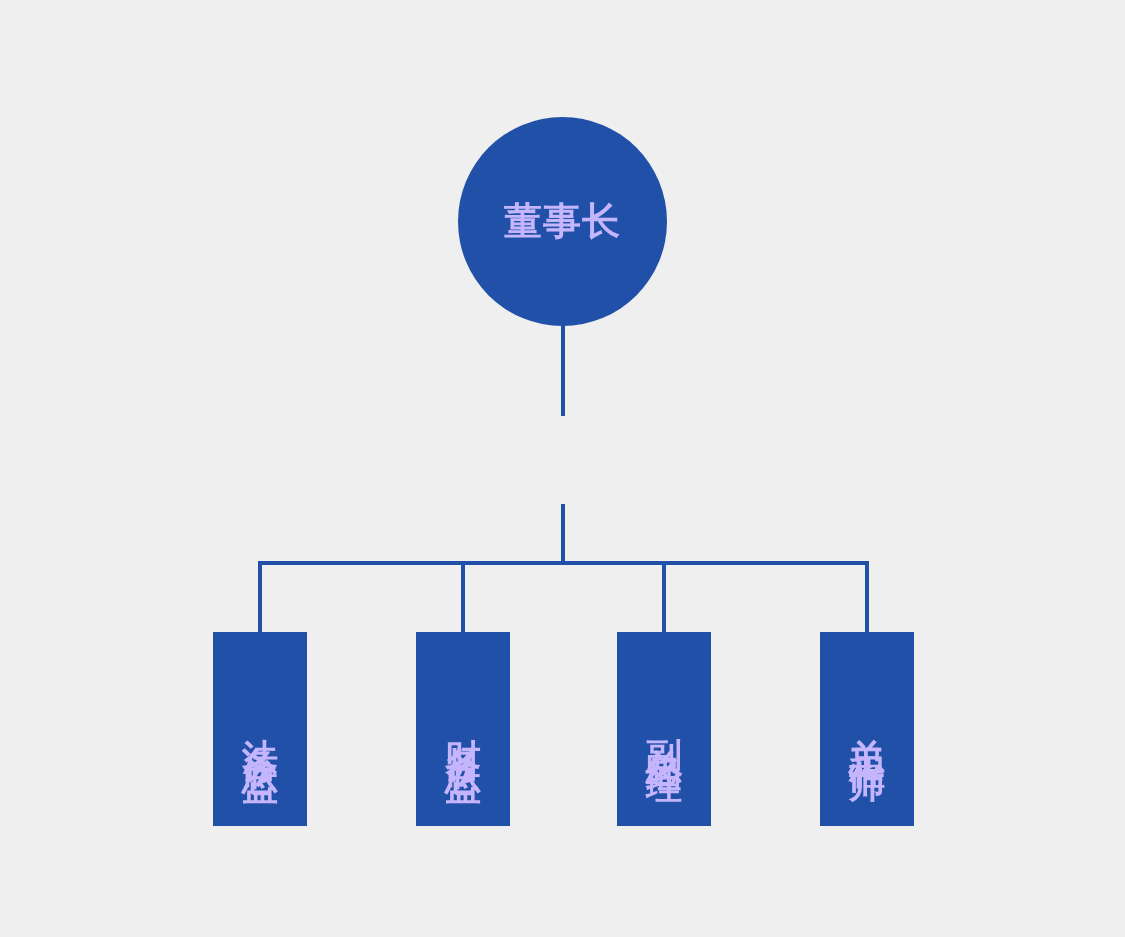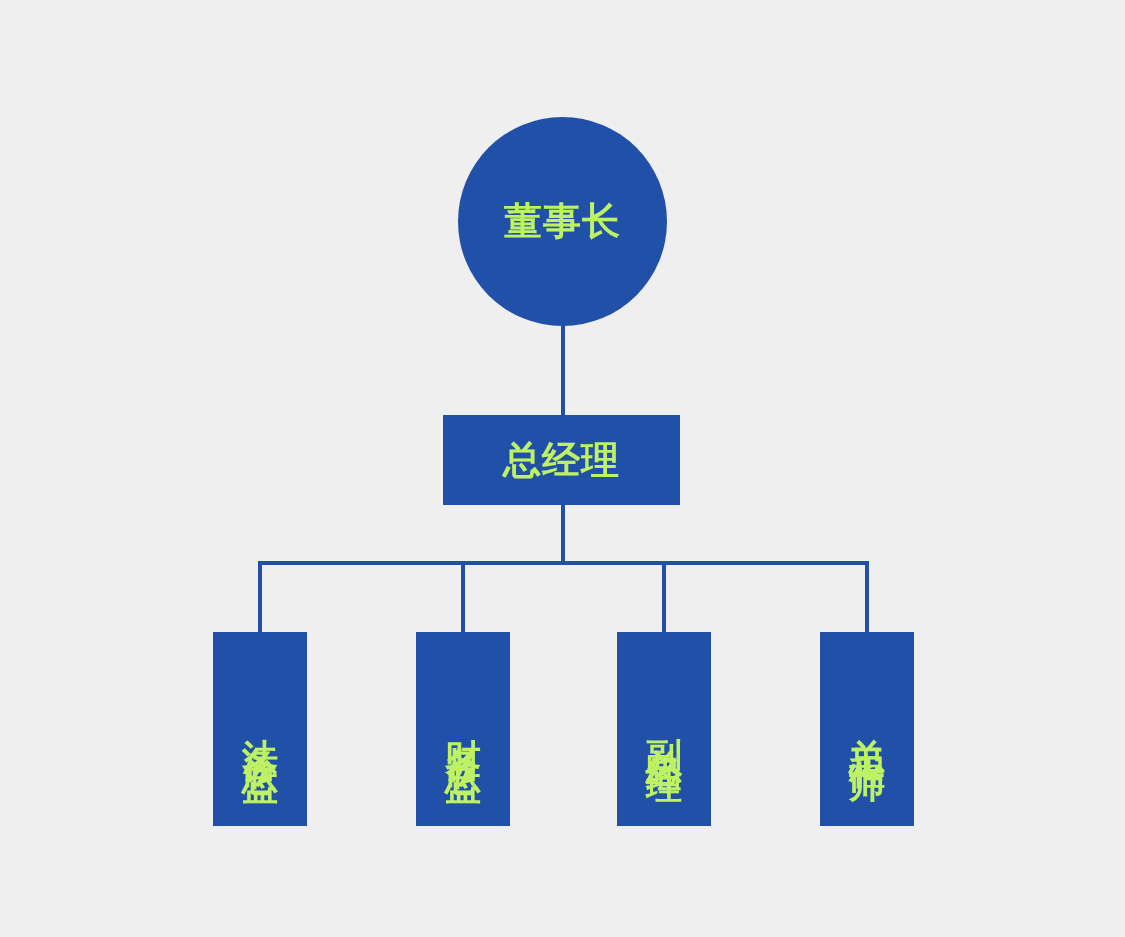--- a/index.html
+++ b/index.html
@@ -8,21 +8,21 @@
     background: #efefef;
   }
   .canvas {
     position: relative;
     width: 930px;
     height: 937px;
     background: #efefef;
     overflow: hidden;
     font-family: "Liberation Sans", "DejaVu Sans", sans-serif;
     font-weight: bold;
-    color: #bef264;
+    color: #c4b5fd;
   }
   .node {
     position: absolute;
     background: #2050a8;
     display: flex;
     align-items: center;
     justify-content: center;
     box-sizing: border-box;
   }
   .node-circle {
@@ -76,23 +76,20 @@
   <div class="connector conn-bus"></div>
   <div class="connector conn-drop-1"></div>
   <div class="connector conn-drop-2"></div>
   <div class="connector conn-drop-3"></div>
   <div class="connector conn-drop-4"></div>
 
   <div class="node node-circle">
     <span class="node-label-lg">董事长</span>
   </div>
 
-  <div class="node node-rect">
-    <span class="node-label-lg">总经理</span>
-  </div>
 
   <div class="node node-dept node-dept-1">
     <span class="dept-label">法务总监</span>
   </div>
   <div class="node node-dept node-dept-2">
     <span class="dept-label">财务总监</span>
   </div>
   <div class="node node-dept node-dept-3">
     <span class="dept-label">副总经理</span>
   </div>

